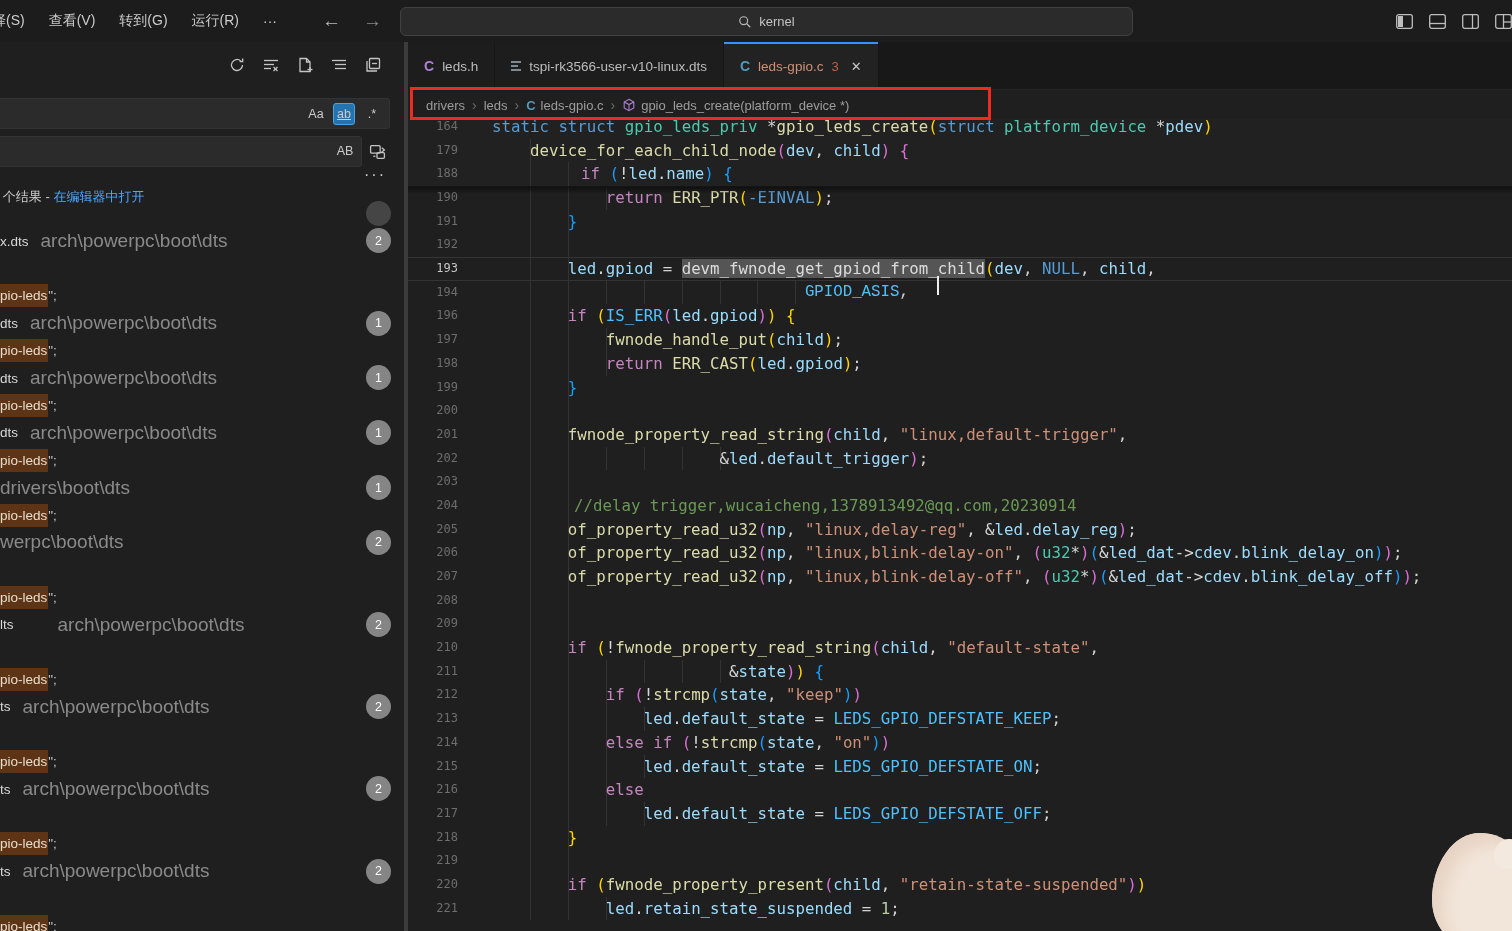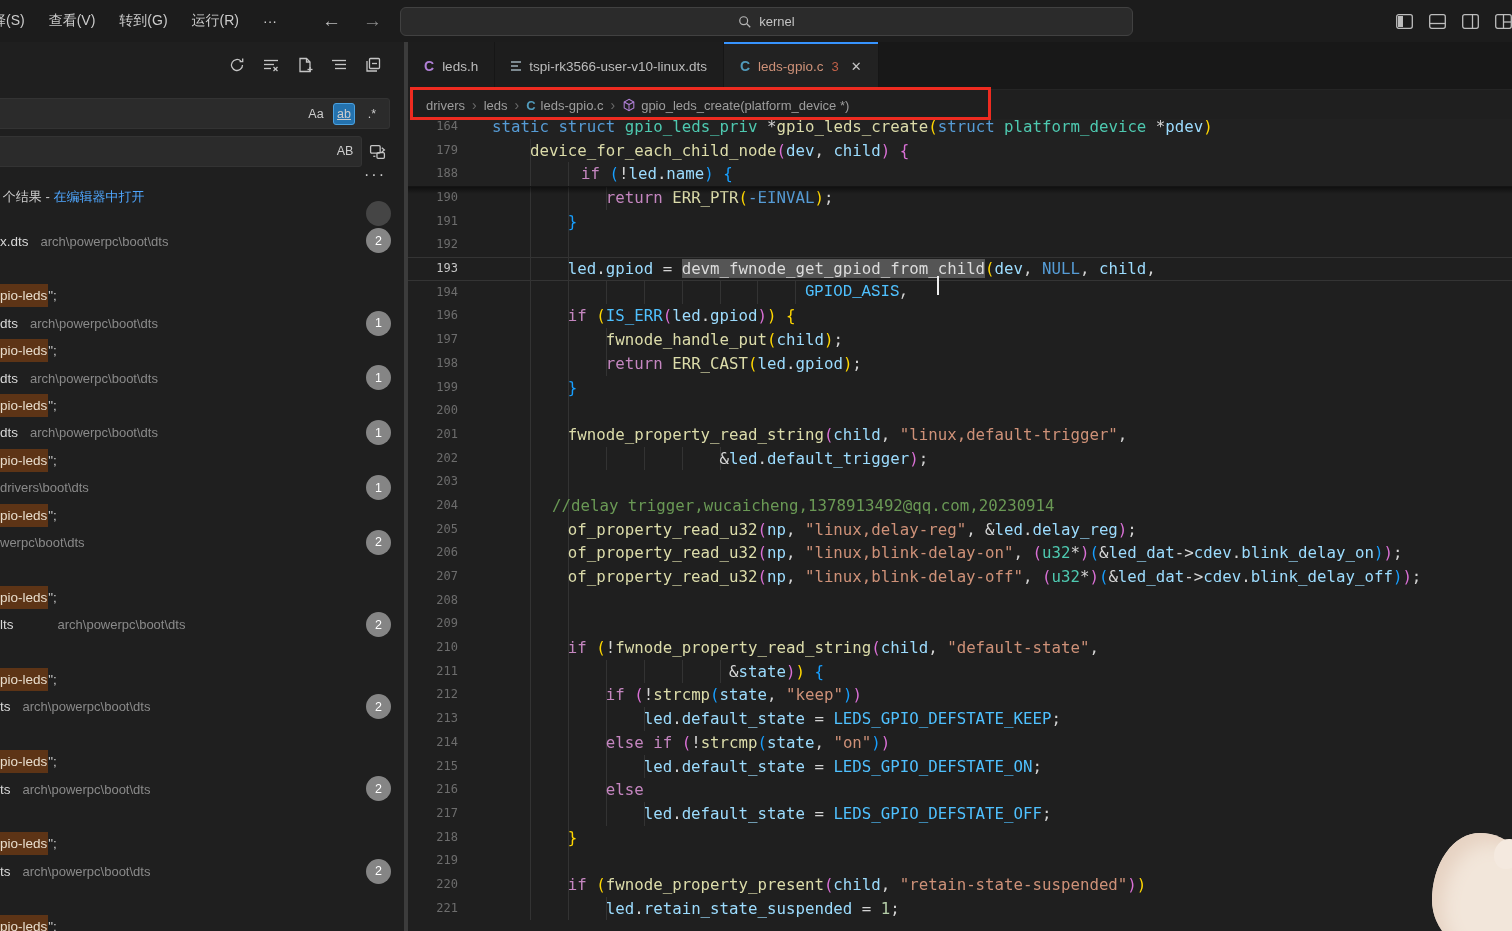--- a/index.html
+++ b/index.html
@@ -36,21 +36,21 @@
     display:flex; align-items:center; justify-content:center; }
   .more-dots { position:absolute; left:364px; top:124px; color:#cccccc; font-size:16px; letter-spacing:2px; }
   .summary { position:absolute; left:-8px; top:146px; font-size:13px; color:#cccccc; white-space:nowrap; }
   .summary .link { color:#4fa7ff; }
   .results { position:absolute; left:0; top:158px; width:404px; height:731px; }
   .row { position:absolute; left:0; width:404px; height:27.4px; display:flex; align-items:center; }
   .badge { position:absolute; left:366px; top:1px; width:25px; height:25px; border-radius:50%;
     background:#858585; color:#ffffff; font-size:12.5px; display:flex; align-items:center; justify-content:center; }
   .badge.dim { background:#454545; }
   .fname { color:#d8d8d8; font-size:13.5px; margin-right:12px; white-space:pre; }
-  .fpath { color:#8a8a8a; font-size:13px; white-space:pre; }
+  .fpath { color:#8a8a8a; font-size:19px; white-space:pre; }
   .mhl { background:#5d3416; color:#e8ddcd; font-size:13.5px; padding:4px 1px 4px 12px; margin-left:-12px; white-space:pre; }
   .mrest { color:#c8c8c8; font-size:13.5px; white-space:pre; }
   
   .main { position:absolute; left:408px; top:42px; width:1104px; height:889px; background:#1f1f1f; }
   .tabbar { position:absolute; left:0; top:0; width:1104px; height:48px; background:#181818; display:flex; border-bottom:1px solid #252525; }
   .tab { height:48px; display:flex; align-items:center; gap:8px; padding:0 16px; background:#1d1d1d;
     border-right:1px solid #161616; font-size:13.5px; color:#bcbcbc; position:relative; white-space:nowrap; }
   .tab.active { background:#222222; color:#ce9178; }
   .tab.active::before { content:""; position:absolute; left:0; top:0; right:0; height:2px; background:#3794ff; }
   .tab .cicon { font-weight:bold; font-size:14px; }
@@ -417,21 +417,21 @@
         <div class="line">
           <div class="guide" style="left: 121.928px;"></div>
           <div class="guide" style="left: 159.856px;"></div>
           <span class="ln">203</span>
           <span class="ltxt" style="left: 84px;"></span>
         </div>
         <div class="line">
           <div class="guide" style="left: 121.928px;"></div>
           <div class="guide" style="left: 159.856px;"></div>
           <span class="ln">204</span>
-          <span class="ltxt" style="left: 144px;"><span class="tk-m">//delay trigger,wucaicheng,1378913492@qq.com,20230914</span></span>
+          <span class="ltxt" style="left: 166px;"><span class="tk-m">//delay trigger,wucaicheng,1378913492@qq.com,20230914</span></span>
         </div>
         <div class="line">
           <div class="guide" style="left: 121.928px;"></div>
           <div class="guide" style="left: 159.856px;"></div>
           <span class="ln">205</span>
           <span class="ltxt" style="left: 159.856px;"><span class="tk-f">of_property_read_u32</span><span class="tk-B2">(</span><span class="tk-v">np</span><span class="tk-p">, </span><span class="tk-s">"linux,delay-reg"</span><span class="tk-p">, &amp;</span><span class="tk-v">led</span><span class="tk-p">.</span><span class="tk-v">delay_reg</span><span class="tk-B2">)</span><span class="tk-p">;</span></span>
         </div>
         <div class="line">
           <div class="guide" style="left: 121.928px;"></div>
           <div class="guide" style="left: 159.856px;"></div>

